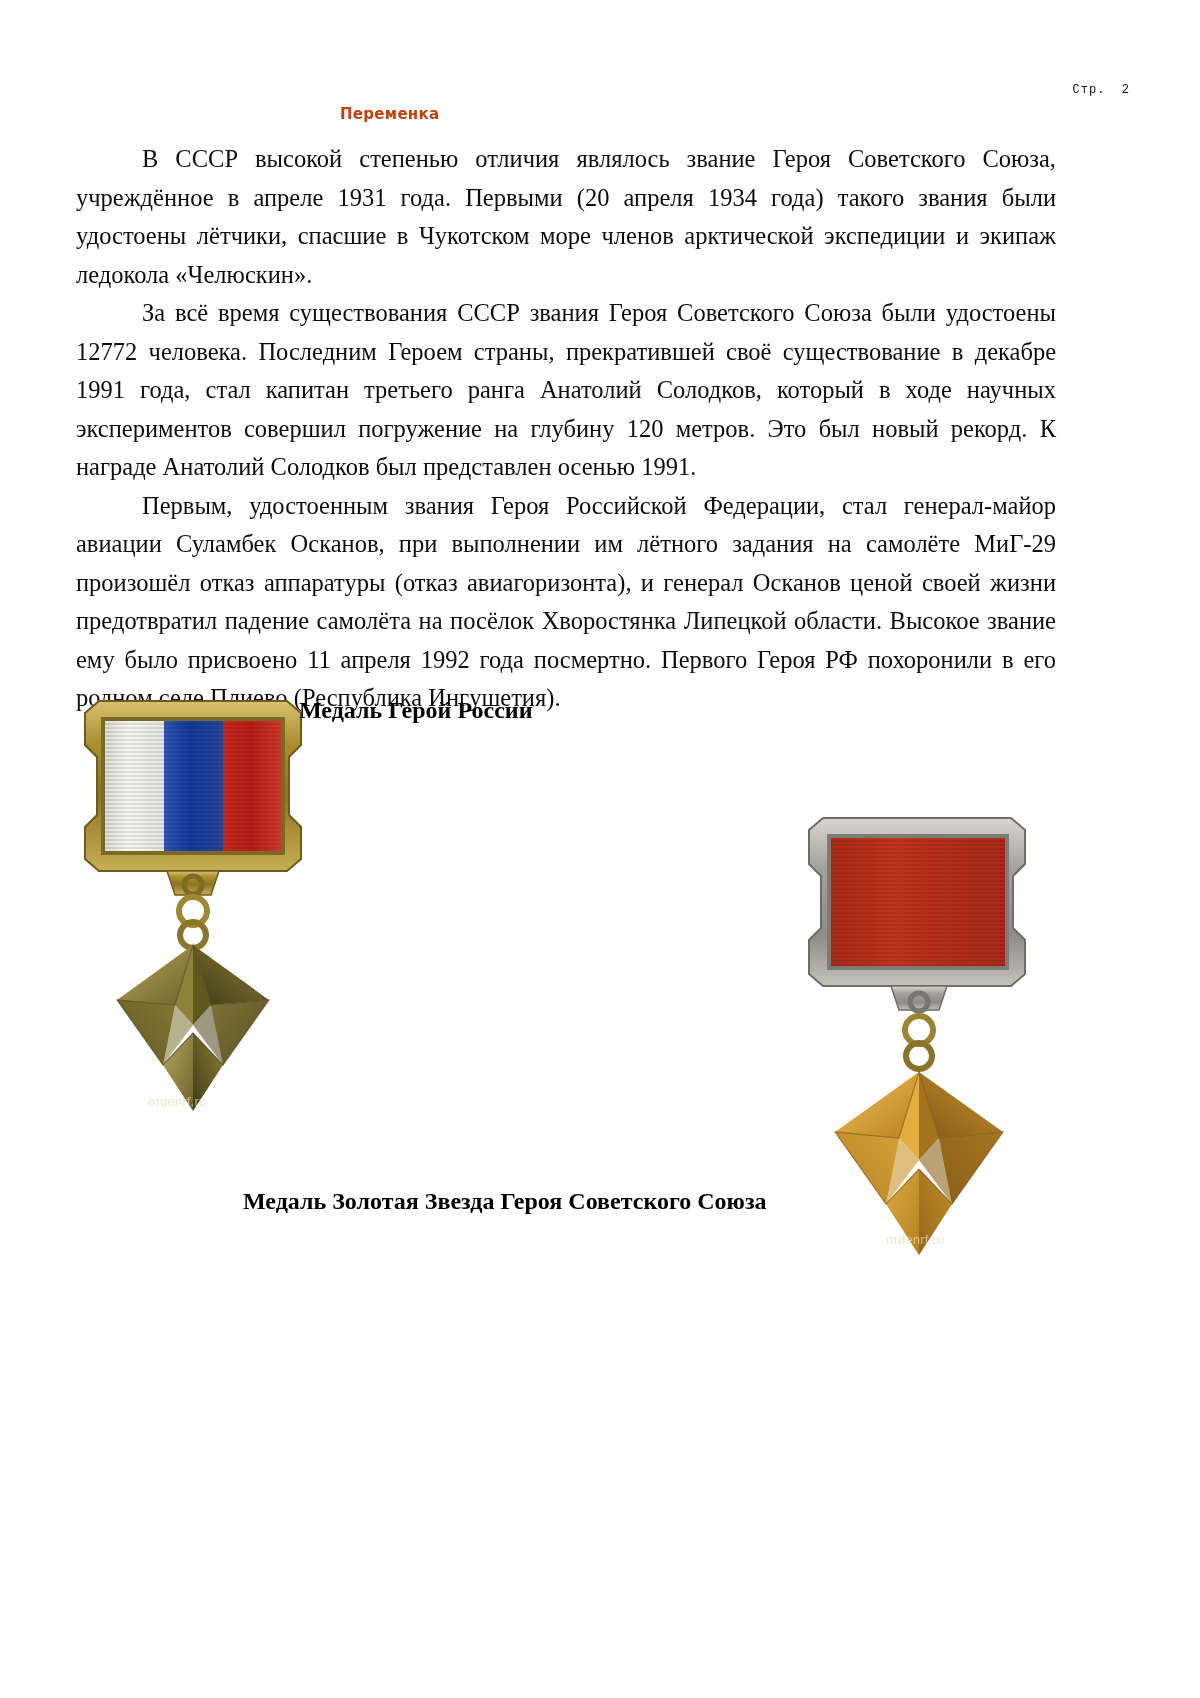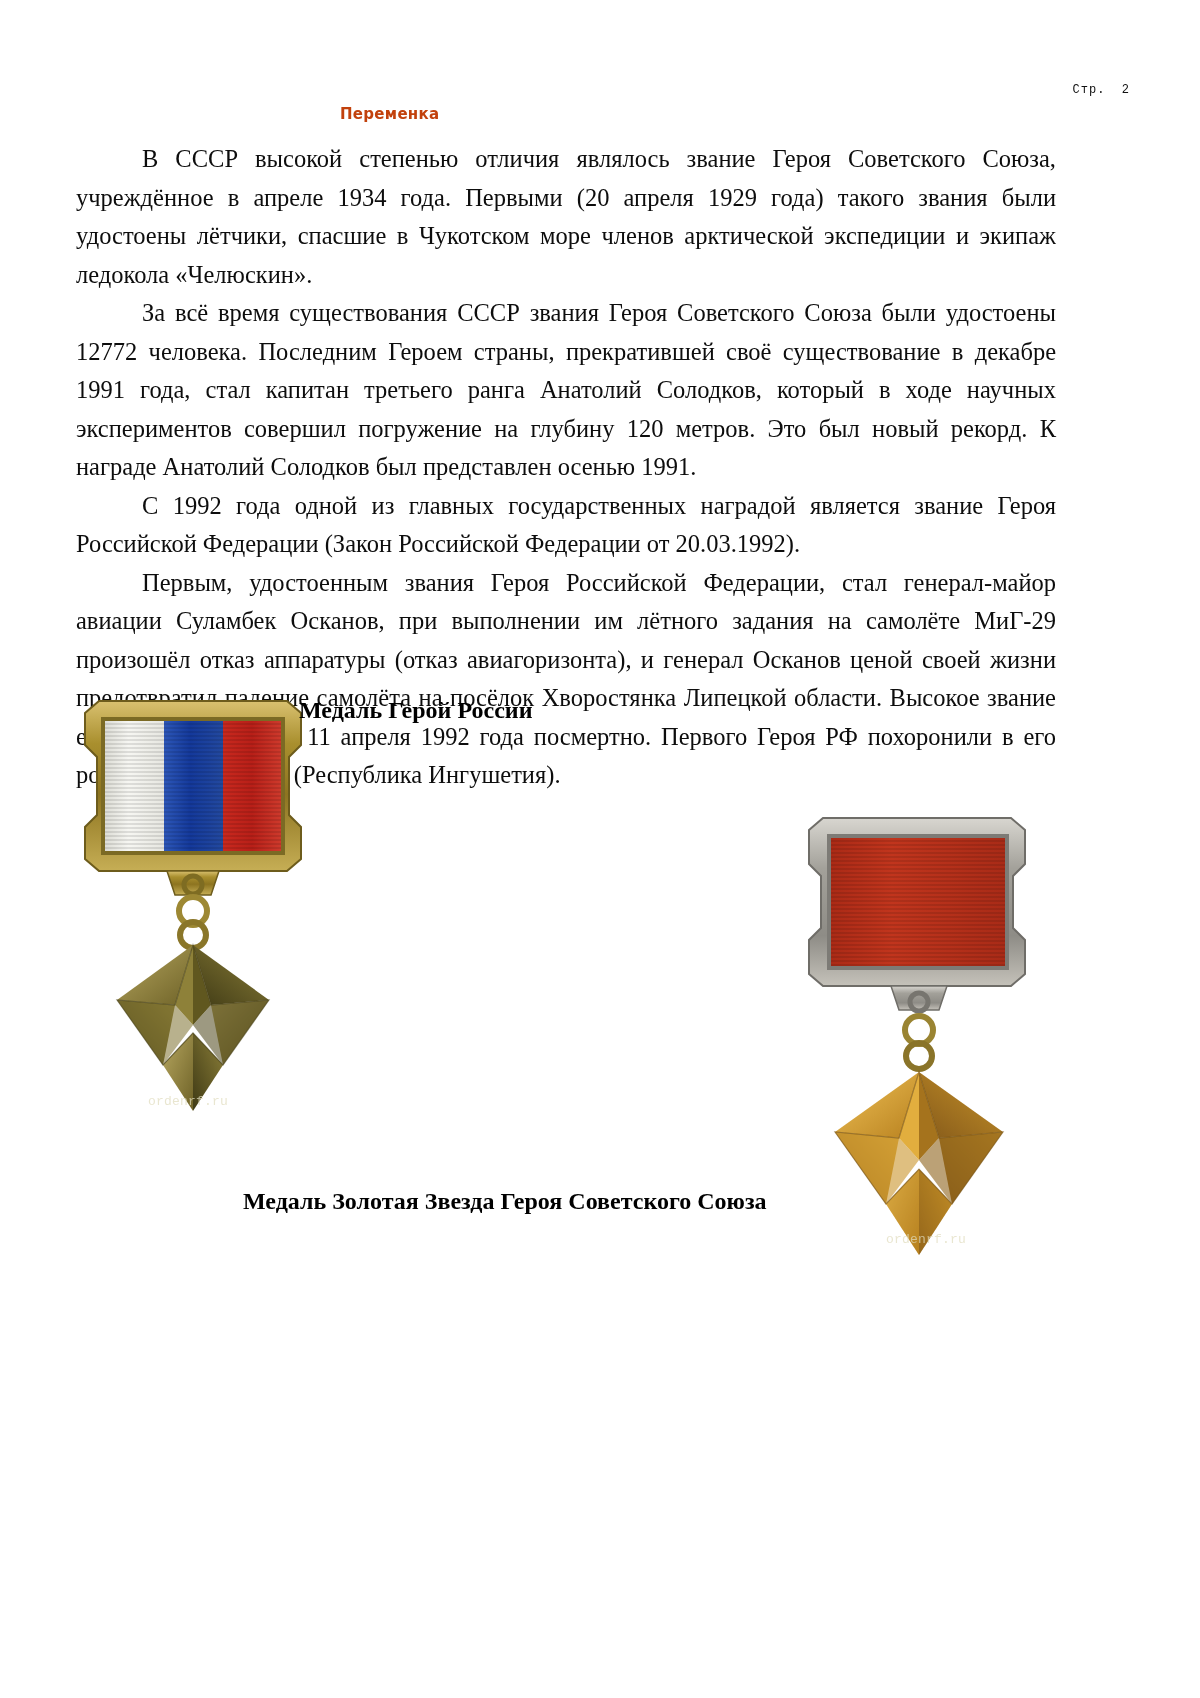--- a/index.html
+++ b/index.html
@@ -100,44 +100,43 @@
     left: 299px;
     top: 697px;
   }
   #caption-ussr {
     left: 243px;
     top: 1188px;
   }
 
   .watermark {
     position: absolute;
-    font-family: Liberation Mono, monospace;
+    font-family: Liberation Sans, sans-serif;
     font-size: 13px;
     color: rgba(225, 220, 190, 0.72);
     letter-spacing: 0.2px;
     pointer-events: none;
     text-align: right;
   }
   #watermark-rf { left: 148px; top: 1094px; }
   #watermark-ussr { left: 886px; top: 1232px; }
 </style>
 </head>
 <body>
 
 <div class="page">
 
   <div class="header">
     <div class="header-title">Переменка</div>
     <div class="header-page">Стр.  2</div>
   </div>
 
   <div class="article">
-    <p>В СССР высокой степенью отличия являлось звание Героя Советского Союза, учреждённое в апреле 1934 года. Первыми (20 апреля 1929 года) такого звания были удостоены лётчики, спасшие в Чукотском море членов арктической экспедиции и экипаж ледокола «Челюскин».</p>
+    <p>В СССР высокой степенью отличия являлось звание Героя Советского Союза, учреждённое в апреле 1931 года. Первыми (20 апреля 1934 года) такого звания были удостоены лётчики, спасшие в Чукотском море членов арктической экспедиции и экипаж ледокола «Челюскин».</p>
     <p>За всё время существования СССР звания Героя Советского Союза были удостоены 12772 человека. Последним Героем страны, прекратившей своё существование в декабре 1991 года, стал капитан третьего ранга Анатолий Солодков, который в ходе научных экспериментов совершил погружение на глубину 120 метров. Это был новый рекорд. К награде Анатолий Солодков был представлен осенью 1991.</p>
-    <p>С 1992 года одной из главных государственных наградой является звание Героя Российской Федерации (Закон Российской Федерации от 20.03.1992).</p>
     <p>Первым, удостоенным звания Героя Российской Федерации, стал генерал-майор авиации Суламбек Осканов, при выполнении им лётного задания на самолёте МиГ-29 произошёл отказ аппаратуры (отказ авиагоризонта), и генерал Осканов ценой своей жизни предотвратил падение самолёта на посёлок Хворостянка Липецкой области. Высокое звание ему было присвоено 11 апреля 1992 года посмертно. Первого Героя РФ похоронили в его родном селе Плиево (Республика Ингушетия).</p>
   </div>
 
   <svg class="medal" id="medal-rf" viewBox="0 0 236 430">
     <defs>
       <linearGradient id="goldFrame" x1="0" y1="0" x2="0" y2="1">
         <stop offset="0%" stop-color="#d9c170"></stop>
         <stop offset="25%" stop-color="#a98f2e"></stop>
         <stop offset="55%" stop-color="#8d7420"></stop>
         <stop offset="100%" stop-color="#c6ae55"></stop>

